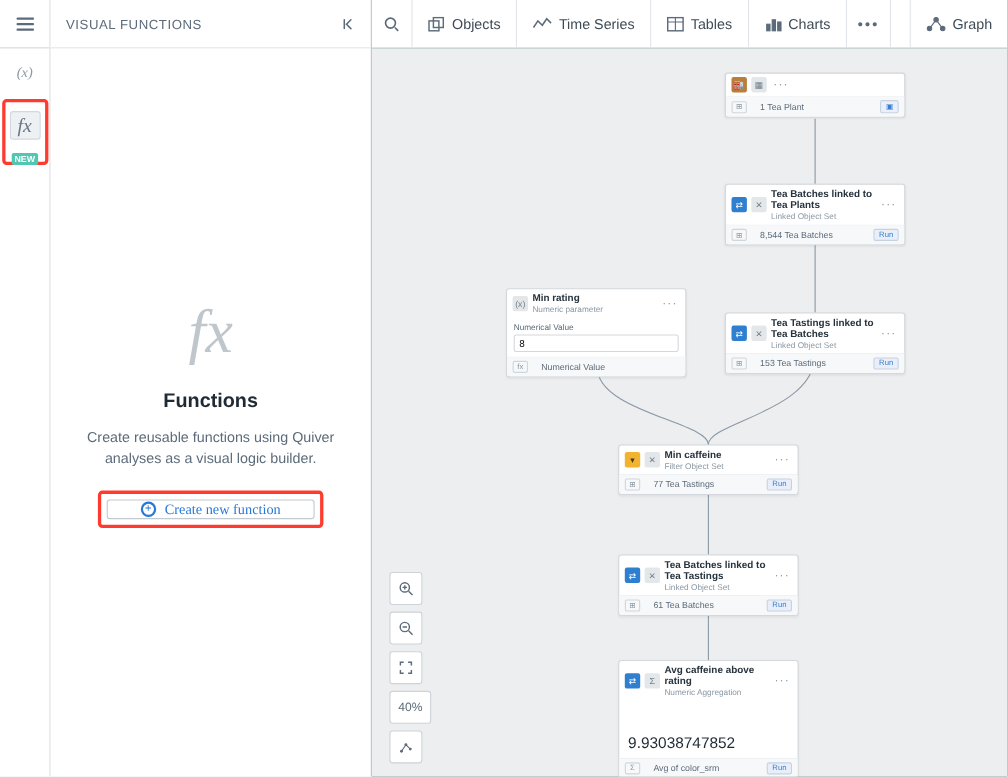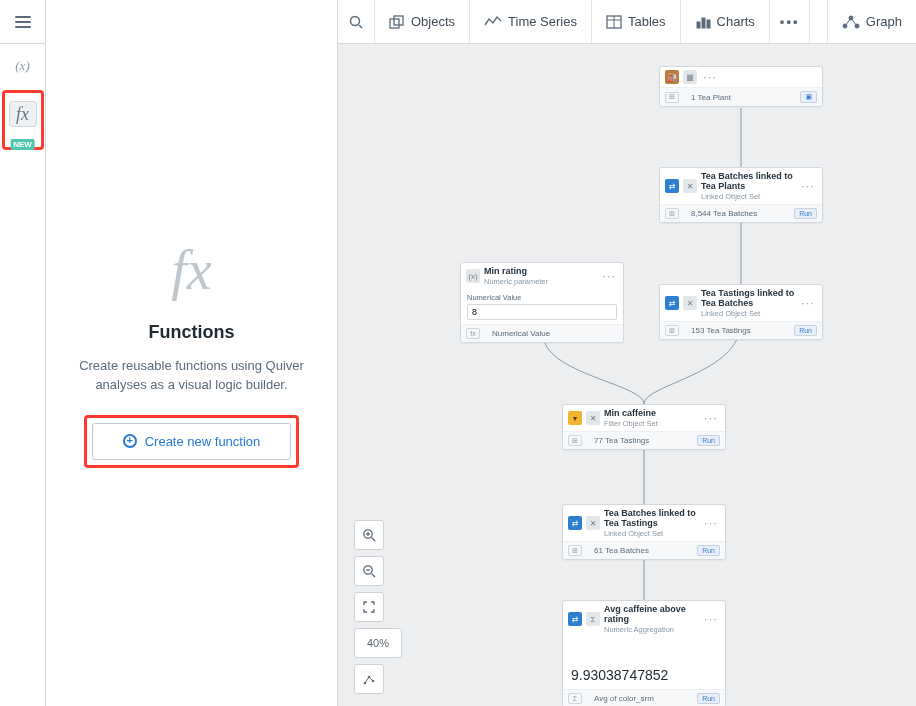--- a/index.html
+++ b/index.html
@@ -120,27 +120,28 @@
 .create-wrap .hl{
   position:absolute;
   inset:0;
   border:3px solid #ff3b2f;
   border-radius:4px;
 }
 .create-btn{
   border:1px solid #c2c9cf;
   background:#fff;
   color:#2779d8;
-  padding:10px 30px;
+  padding:0 30px;
   border-radius:3px;
   font-size:13px;
   display:flex;
   align-items:center;
   gap:8px;
   cursor:pointer;
+  font-family:Liberation Serif, serif;
 }
 .plus-circle{
   width:14px;height:14px;border:2px solid #2779d8;border-radius:50%;
   display:inline-flex;align-items:center;justify-content:center;
   font-size:11px;line-height:1;position:relative;
 }
 .plus-circle::before{content:"+";position:relative;top:-1px;font-weight:700;}
 .main{ flex:1; display:flex; flex-direction:column; background:#14532d;}
 .toolbar{
   height:44px;
@@ -217,21 +218,21 @@
 
 
 .canvas-controls{
   position:absolute;left:16px;bottom:12px;display:flex;flex-direction:column;gap:6px;
 }
 .cc-btn{
   width:30px;height:30px;background:#fff;border:1px solid #cdd3d9;border-radius:3px;
   display:flex;align-items:center;justify-content:center;cursor:pointer;color:#5c6b7a;
   font-size:12px;
 }
-.cc-btn.text{width:48px;font-size:11px;}
+.cc-btn.text{width:38px;font-size:11px;}
 
 
 .hamburger{width:16px;height:12px;display:flex;flex-direction:column;justify-content:space-between;}
 .hamburger span{height:2px;background:#5c6b7a;border-radius:1px;}
 .collapse-icon{display:inline-flex;gap:2px;align-items:center;color:#5c6b7a;}
 </style>
 </head>
 <body>
 
 <div class="app">
@@ -250,20 +251,28 @@
     <div class="rail-item highlight">
       <div class="highlight-wrap"></div>
       <div style="background:#eef1f3;border:1px solid #d4d8dc;border-radius:3px;width:28px;height:26px;display:flex;align-items:center;justify-content:center;">
         <span class="fx-glyph">fx</span>
       </div>
       <span class="new-badge">NEW</span>
     </div>
   </div>
 
   <div class="sidebar">
+    <div class="sidebar-header">
+      <span>VISUAL FUNCTIONS</span>
+      <span class="collapse-icon">
+        <svg width="14" height="12" viewBox="0 0 14 12">
+          <path d="M10 2 L6 6 L10 10 M4 2 L4 10" stroke="#5c6b7a" stroke-width="1.4" fill="none" stroke-linecap="round"></path>
+        </svg>
+      </span>
+    </div>
     <div class="sidebar-body">
       <div class="big-fx">fx</div>
       <h2>Functions</h2>
       <p>Create reusable functions using Quiver analyses as a visual logic builder.</p>
       <div class="create-wrap">
         <div class="hl"></div>
         <button class="create-btn">
           <span class="plus-circle"></span>
           <span>Create new function</span>
         </button>

